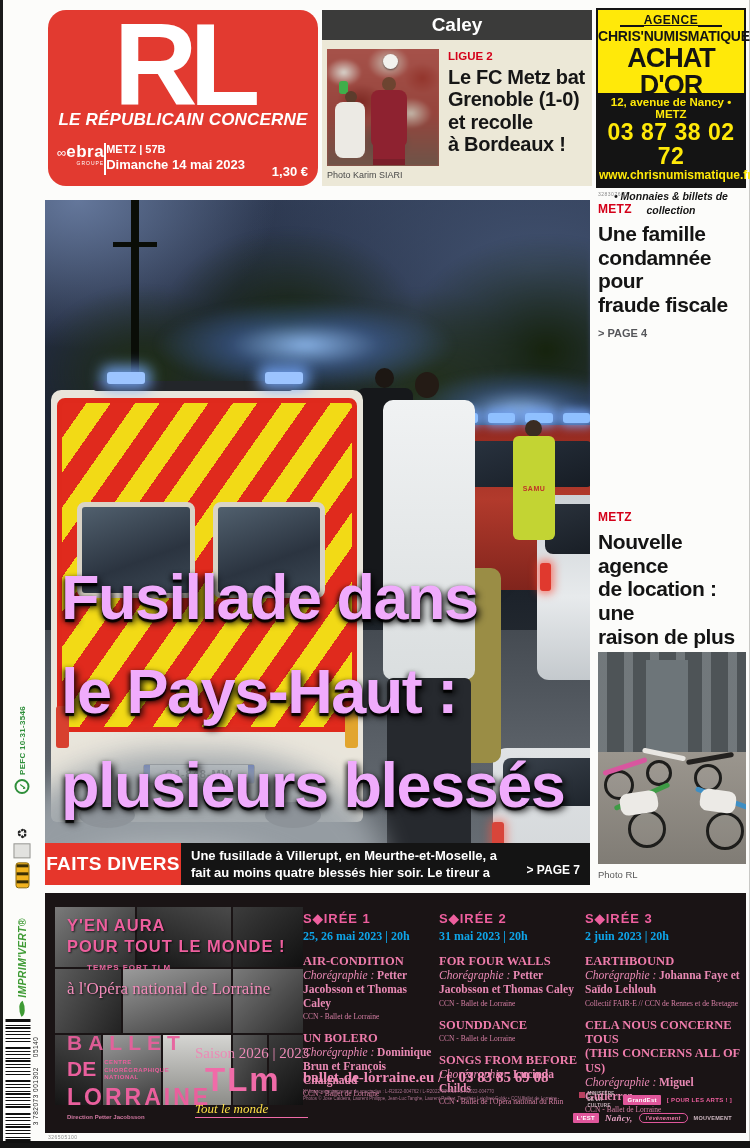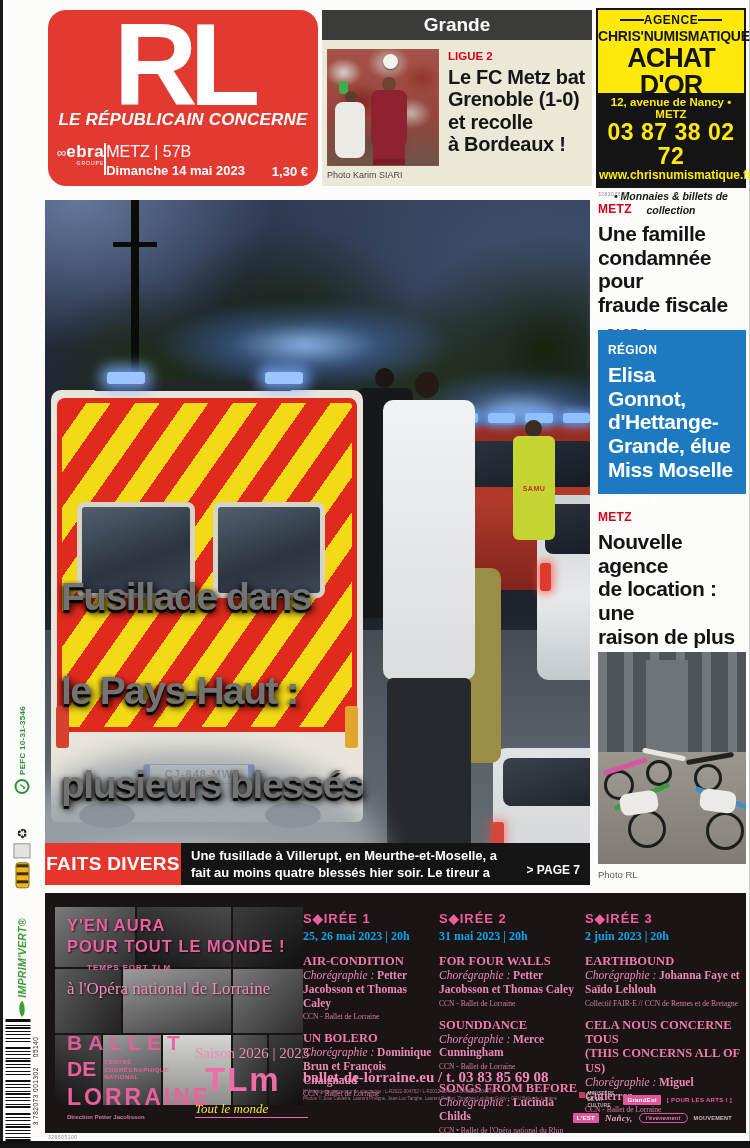--- a/index.html
+++ b/index.html
@@ -14,21 +14,21 @@
   .masthead { position:absolute; left:48px; top:10px; width:270px; height:176px; background:#e23a30; border-radius:18px; color:#fff; overflow:hidden; }
   .rl-logo { text-align:center; font-size:116px; font-weight:900; letter-spacing:-8px; line-height:.88; margin-top:4px; }
   .paper-title { text-align:center; font-style:italic; font-weight:bold; font-size:17px; letter-spacing:.2px; margin-top:-6px; }
   .mast-bottom { position:absolute; left:9px; right:10px; bottom:7px; height:36px; display:flex; align-items:flex-start; }
   .ebra { line-height:1; text-align:right; }
   .ebra-main { font-size:17px; font-weight:800; letter-spacing:.5px; }
   .ebra-inf { font-size:13px; font-weight:400; }
   .ebra-sub { font-size:5px; letter-spacing:1px; display:block; margin-top:1px; }
   .mast-div { width:2px; height:32px; background:#fff; }
   .mast-ed { display:flex; flex-direction:column; justify-content:center; gap:2px; }
-  .mast-ed .ed1 { font-size:16px; font-weight:400; }
+  .mast-ed .ed1 { font-size:11px; font-weight:700; }
   .mast-ed .ed2 { font-size:13px; font-weight:800; }
   .mast-price { margin-left:auto; align-self:flex-end; font-size:13px; font-weight:800; }
 
   
   .sports { position:absolute; left:322px; top:10px; width:270px; height:176px; }
   .sports-header { height:30px; background:#3b3b3a; color:#fff; display:flex; align-items:center; justify-content:center; font-size:19px; font-weight:800; }
   .sports-body { position:absolute; left:0; right:0; top:30px; bottom:0; background:#ece8d7; }
   .sports-photo { position:absolute; left:5px; top:9px; width:112px; height:117px; overflow:hidden; background:#a85648; }
   .sp-crowd { position:absolute; inset:0;
     background:
@@ -45,21 +45,21 @@
   .sp-p1-body { position:absolute; left:8px; top:53px; width:30px; height:56px; border-radius:8px; background:#eceae4; }
   .sp-p2-head { position:absolute; left:55px; top:28px; width:14px; height:14px; border-radius:50%; background:#6d4430; }
   .sp-p2-body { position:absolute; left:44px; top:41px; width:36px; height:58px; border-radius:8px; background:#8e2230; }
   .sp-p2-shorts { position:absolute; left:46px; top:96px; width:32px; height:20px; background:#8e2230; border-bottom:6px solid #7a1f2a; }
   .sports-credit { position:absolute; left:5px; top:130px; font-size:9px; color:#4a4a4a; }
   .sports-kicker { position:absolute; left:126px; top:10px; color:#d40019; font-size:11.5px; font-weight:800; }
   .sports-headline { position:absolute; left:126px; top:26px; font-size:20px; font-weight:800; color:#161616; line-height:1.12; white-space:pre-line; letter-spacing:-.3px; }
 
   
   .goldad { position:absolute; left:596px; top:8px; width:150px; height:180px; background:#ffe909; border:2px solid #141414; text-align:center; color:#141414; }
-  .g-row { display:flex; align-items:center; justify-content:center; gap:0; }
+  .g-row { display:flex; align-items:flex-end; justify-content:center; gap:0;text-decoration:underline; }
   .g-line { height:2px; background:#141414; flex:0 0 24px; }
   .g-agence { font-size:12px; font-weight:800; letter-spacing:.5px; margin-top:3px; }
   .g-name { font-size:14px; font-weight:800; letter-spacing:-.2px; margin-top:1px; }
   .g-big { font-size:27px; font-weight:900; letter-spacing:-1px; line-height:1; margin-top:1px; }
   .g-tag { font-size:13px; margin-top:2px; }
   .g-since { font-size:9.5px; font-weight:800; margin-top:2px; }
   .g-line2 { height:1.5px; background:#141414; flex:0 0 18px; }
   .g-bullets { font-size:10.5px; font-weight:700; font-style:italic; line-height:1.35; margin-top:3px; }
   .g-footer { position:absolute; left:0; right:0; bottom:0; background:#141414; color:#ffe909; padding:3px 1px 4px; }
   .g-addr { font-size:11.5px; font-weight:800; }
@@ -134,21 +134,21 @@
   .van-plate { position:absolute; left:92px; bottom:38px; width:112px; height:20px; background:#f4f6f4; border:1px solid #888; border-radius:3px; display:flex; align-items:center; justify-content:center; }
   .van-plate::before, .van-plate::after { content:""; position:absolute; top:0; bottom:0; width:6px; background:#2a4fd0; }
   .van-plate::before { left:0; } .van-plate::after { right:0; }
   .plate-text { font-size:11px; font-weight:800; color:#222; letter-spacing:1px; }
   .van-wheel { position:absolute; bottom:-6px; width:56px; height:26px; border-radius:50%; background:#0d0f11; }
   .van-wheel.w1 { left:28px; } .van-wheel.w2 { right:42px; }
   .van-beacon { position:absolute; top:-18px; width:38px; height:12px; border-radius:3px; background:#9cc4ff; box-shadow:0 0 14px 6px rgba(120,170,255,.85); }
   .van-beacon.b1 { left:56px; } .van-beacon.b2 { right:60px; }
   .blurcar { position:absolute; left:-45px; top:552px; width:385px; height:260px; border-radius:45%; background:#9ba2a8; filter:blur(14px); opacity:.9; }
   .blurcar2 { position:absolute; left:-20px; top:650px; width:300px; height:160px; border-radius:45%; background:#c8cdd1; filter:blur(16px); opacity:.9; }
-  .mp-headline { position:absolute; left:16px; top:350px; z-index:5; color:#737373; font-weight:800; font-size:39px; line-height:94px; letter-spacing:-1.5px; white-space:pre-line;
+  .mp-headline { position:absolute; left:16px; top:350px; z-index:5; color:#f0abfc; font-weight:800; font-size:63px; line-height:94px; letter-spacing:-1.5px; white-space:pre-line;
     text-shadow:0 3px 1px rgba(0,0,0,.9), 3px 4px 7px rgba(0,0,0,.85), -2px 2px 5px rgba(0,0,0,.7); }
   .mp-strip { position:absolute; left:0; right:0; bottom:0; height:42px; display:flex; z-index:6; }
   .strip-label { width:136px; background:#e6362b; color:#fff; display:flex; align-items:center; justify-content:center; font-size:19px; font-weight:800; letter-spacing:.3px; }
   .strip-bar { flex:1; background:#141414; position:relative; padding:5px 76px 4px 10px; color:#fff; font-size:13px; font-weight:700; line-height:1.3; }
   .strip-credit { color:#9f9f9f; font-weight:400; font-size:11.5px; }
   .strip-page { position:absolute; right:10px; bottom:6px; font-size:12px; font-weight:800; color:#fff;margin-left:31px; }
 
   
   .rc { position:absolute; left:598px; width:148px; }
   .rc-kicker { color:#d40019; font-size:12px; font-weight:800; letter-spacing:.3px; }
@@ -244,21 +244,21 @@
       <div class="mast-div"></div>
       <div class="mast-ed">
         <span class="ed1">METZ | 57B</span>
         <span class="ed2">Dimanche 14 mai 2023</span>
       </div>
       <div class="mast-price">1,30 €</div>
     </div>
   </div>
 
   <div class="sports">
-    <div class="sports-header">Grande</div>
+    <div class="sports-header">Caley</div>
     <div class="sports-body">
       <div class="sports-photo">
         <div class="sp-crowd"></div>
         <div class="sp-glove"></div>
         <div class="sp-p1-head"></div>
         <div class="sp-p1-body"></div>
         <div class="sp-p2-head"></div>
         <div class="sp-p2-body"></div>
         <div class="sp-p2-shorts"></div>
         <div class="sp-ball"></div>
@@ -378,28 +378,20 @@
       </div>
     </div>
   </div>
 
   <div class="rc" style="top:202px;">
     <div class="rc-kicker">METZ</div>
     <div class="rc-head">Une famille
 condamnée pour
 fraude fiscale</div>
     <div class="rc-page">&gt; PAGE 4</div>
-  </div>
-  <div class="rc-blue">
-    <div class="rc-kicker">RÉGION</div>
-    <div class="rc-head">Elisa Gonnot,
-d'Hettange-
-Grande, élue
-Miss Moselle</div>
-    <div class="rc-page">&gt; PAGE 8</div>
   </div>
   <div class="rc" style="top:510px;">
     <div class="rc-kicker">METZ</div>
     <div class="rc-head">Nouvelle agence
 de location : une
 raison de plus
 pour pédaler</div>
     <div class="rc-page">&gt; PAGE 18</div>
   </div>
   <div class="bikephoto">
@@ -467,21 +459,20 @@
     <div class="soiree soiree-2">
       <div class="s-title">S◆IRÉE 2</div>
       <div class="s-date">31 mai 2023 | 20h</div>
       <div class="show">
         <div class="show-name">FOR FOUR WALLS</div>
         <div class="show-choreo"><i>Chorégraphie : </i><b>Petter Jacobsson et Thomas Caley</b></div>
         <div class="show-co">CCN - Ballet de Lorraine</div>
       </div>
       <div class="show">
         <div class="show-name">SOUNDDANCE</div>
-        <div class="show-choreo"><i>Chorégraphie : </i><b>Merce Cunningham</b></div>
         <div class="show-co">CCN - Ballet de Lorraine</div>
       </div>
       <div class="show">
         <div class="show-name">SONGS FROM BEFORE</div>
         <div class="show-choreo"><i>Chorégraphie : </i><b>Lucinda Childs</b></div>
         <div class="show-co">CCN • Ballet de l'Opéra national du Rhin</div>
       </div>
     </div>
 
     <div class="soiree soiree-3">

